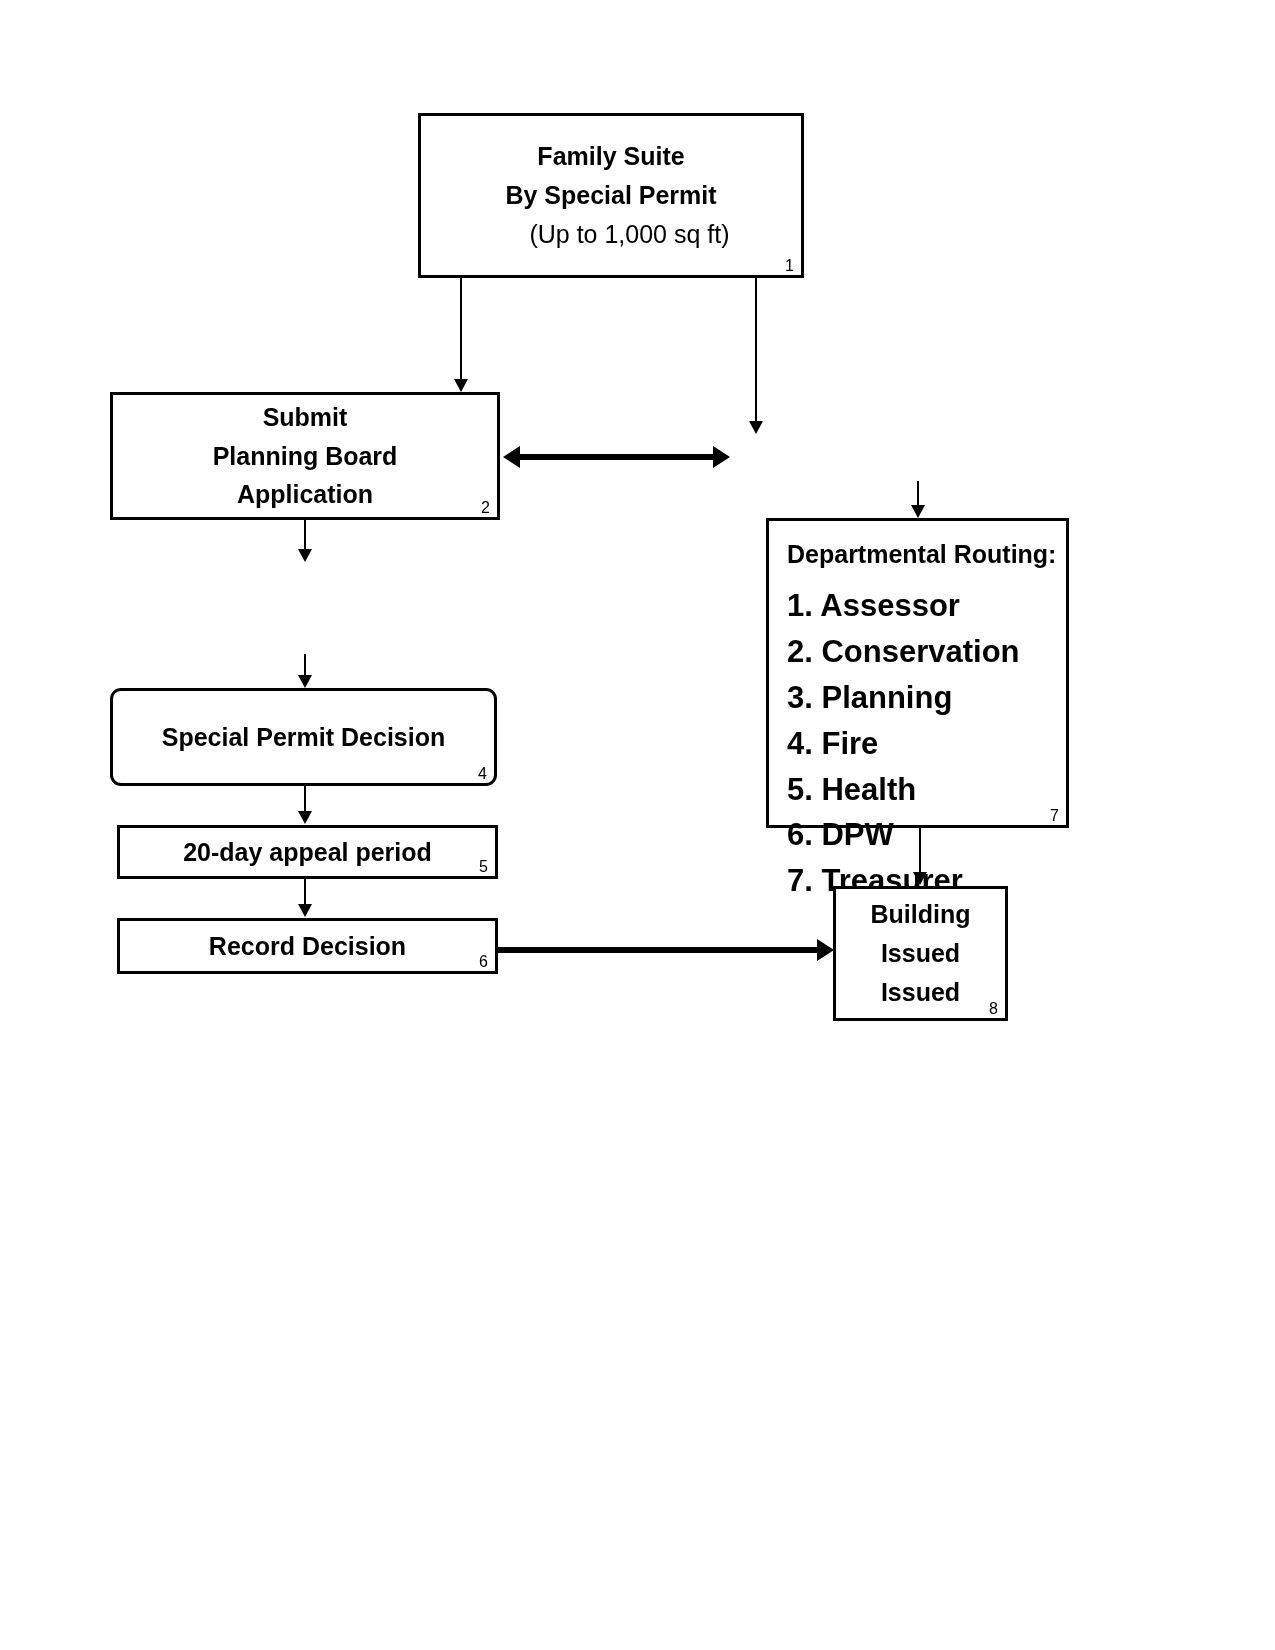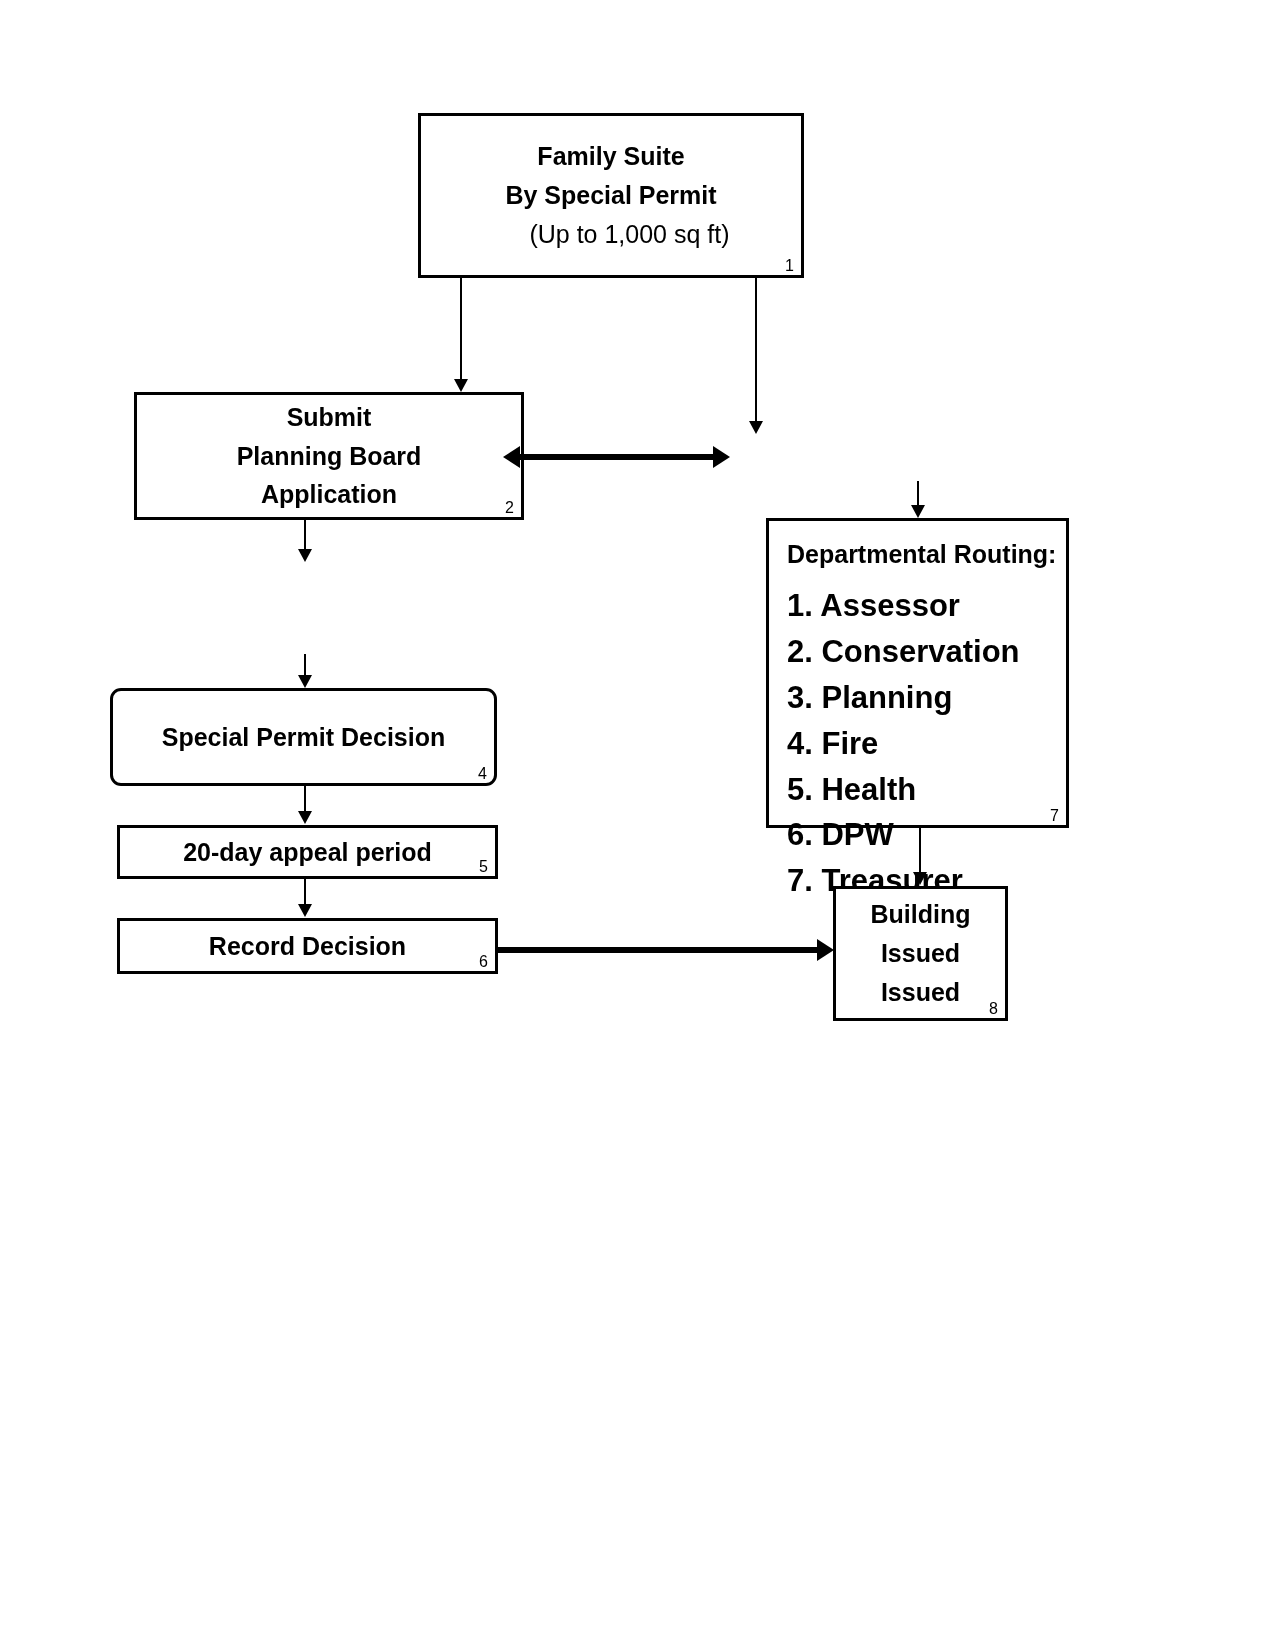--- a/index.html
+++ b/index.html
@@ -45,21 +45,21 @@
     right: 7px;
     bottom: 1px;
     font-size: 16px;
     font-weight: normal;
     line-height: 1;
     color: #000000;
   }
 
   
   #node-1   { left: 418px;  top: 113px;  width: 386px; height: 165px; }
-  #node-2   { left: 110px;  top: 392px;  width: 390px; height: 128px; margin-left: 24px; }
+  #node-2   { left: 110px;  top: 392px;  width: 390px; height: 128px; }
   #node-2a  { left: 730px;  top: 433px;  width: 375px; height: 48px;  }
   #node-3   { left: 110px;  top: 562px;  width: 390px; height: 92px;  }
   #node-4   { left: 110px;  top: 688px;  width: 387px; height: 98px; border-radius: 11px;  }
   #node-5   { left: 117px;  top: 825px;  width: 381px; height: 54px;  }
   #node-6   { left: 117px;  top: 918px;  width: 381px; height: 56px;  }
   #node-7   { left: 766px;  top: 518px;  width: 303px; height: 310px; align-items: flex-start; justify-content: flex-start; padding: 18px 0 7px 18px; }
   #node-8   { left: 833px;  top: 886px;  width: 175px; height: 135px; }
 
   #node-7 .rt-title {
     font-weight: bold;

